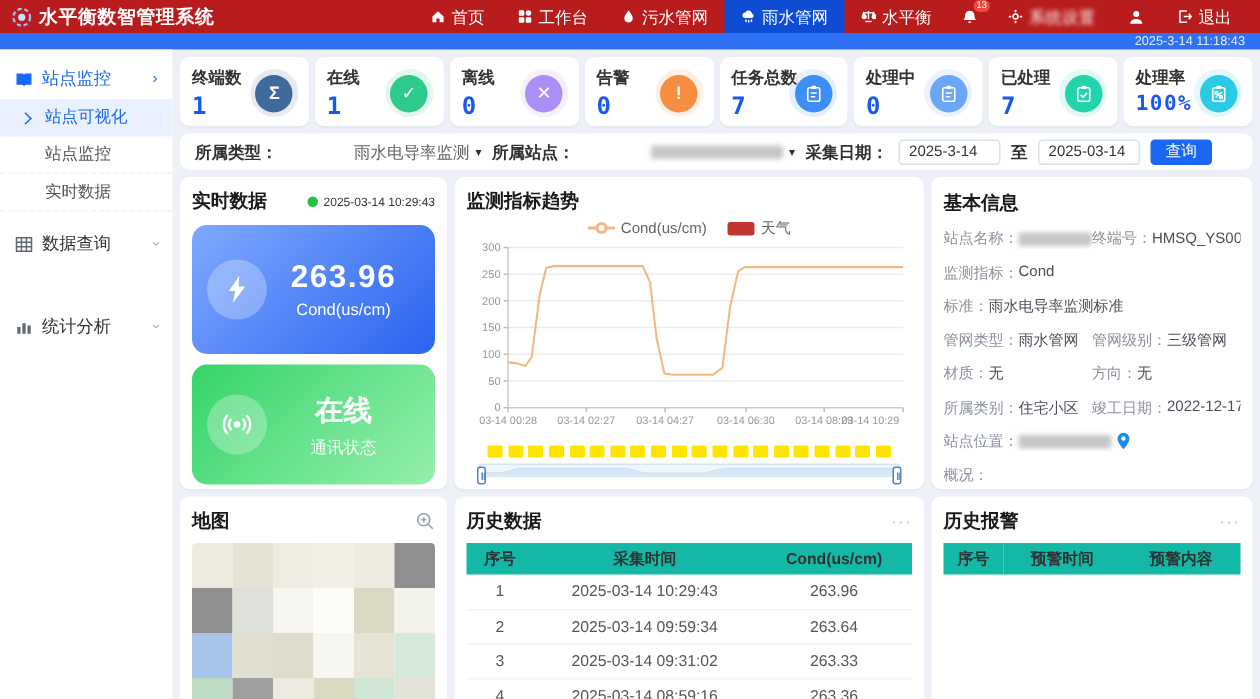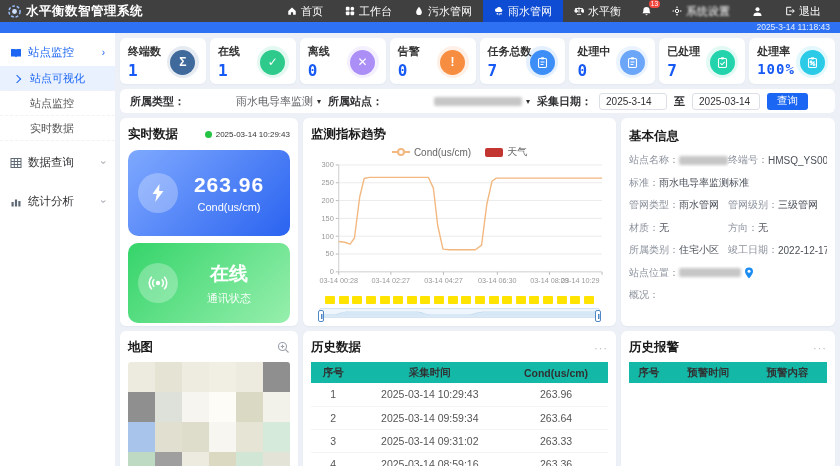--- a/index.html
+++ b/index.html
@@ -1,19 +1,19 @@
 <!DOCTYPE html>
 <html><head>
 <meta charset="utf-8">
 <style>
   * { margin:0; padding:0; box-sizing:border-box; }
   html,body { width:840px; height:466px; overflow:hidden; background:#edf1f7;
     font-family:"Liberation Sans","DejaVu Sans",sans-serif; }
   
-  .navbar { height:22px; background:#404040; display:flex; align-items:center; color:#fff; padding:0 8px; }
+  .navbar { height:22px; background:#b91c1c; display:flex; align-items:center; color:#fff; padding:0 8px; }
   .brand { display:flex; align-items:center; gap:5px; font-size:12.5px; font-weight:bold; letter-spacing:.5px; }
   .logo { width:13px; height:13px; }
   .nav-items { margin-left:auto; display:flex; align-items:stretch; height:22px; }
   .nav-item { display:flex; align-items:center; gap:4px; padding:0 11px; font-size:11px; cursor:pointer; }
   .nav-item.active { background:#0d4cd3; }
   .nav-item svg { width:10px; height:10px; }
   .bell-wrap { position:relative; display:flex; align-items:center; padding:0 9px; }
   .badge { position:absolute; top:0px; right:1px; background:#f0483e; color:#fff; font-size:6.5px;
     border-radius:6px; padding:0 2px; line-height:8px; min-width:8px; text-align:center; }
   .blurred-txt { filter:blur(1.3px); }
@@ -234,21 +234,21 @@
     <div class="side-group" style="margin-top:8px">
       <svg viewBox="0 0 12 12">
           <g stroke="#606a76" stroke-width="1" fill="none">
             <rect x="1" y="1.5" width="10" height="9"></rect>
             <path d="M1 4.5 H11 M1 7.5 H11 M4.3 1.5 V10.5 M7.6 1.5 V10.5"></path>
           </g>
         </svg>
       <span>数据查询</span>
       <span class="chev chev-down">›</span>
     </div>
-    <div class="side-group" style="margin-top:12px">
+    <div class="side-group" style="margin-top:28px">
       <svg viewBox="0 0 12 12">
           <g fill="#606a76">
             <rect x="1.5" y="6" width="2.2" height="4.5"></rect>
             <rect x="4.9" y="3.5" width="2.2" height="7"></rect>
             <rect x="8.3" y="5" width="2.2" height="5.5"></rect>
           </g>
         </svg>
       <span>统计分析</span>
       <span class="chev chev-down">›</span>
     </div>
@@ -495,20 +495,26 @@
                 <span class="info-label">站点名称：</span>
                 <span class="redacted" style="width:78px"></span>
               </span>
             <span class="info-cell">
                 <span class="info-label">终端号：</span>
                 <span class="info-value">HMSQ_YS002</span>
               </span>
           </div>
           <div class="info-row">
             <span class="info-cell">
+                <span class="info-label">监测指标：</span>
+                <span class="info-value">Cond</span>
+              </span>
+          </div>
+          <div class="info-row">
+            <span class="info-cell">
                 <span class="info-label">标准：</span>
                 <span class="info-value">雨水电导率监测标准</span>
               </span>
           </div>
           <div class="info-row">
             <span class="info-cell">
                 <span class="info-label">管网类型：</span>
                 <span class="info-value">雨水管网</span>
               </span>
             <span class="info-cell">

